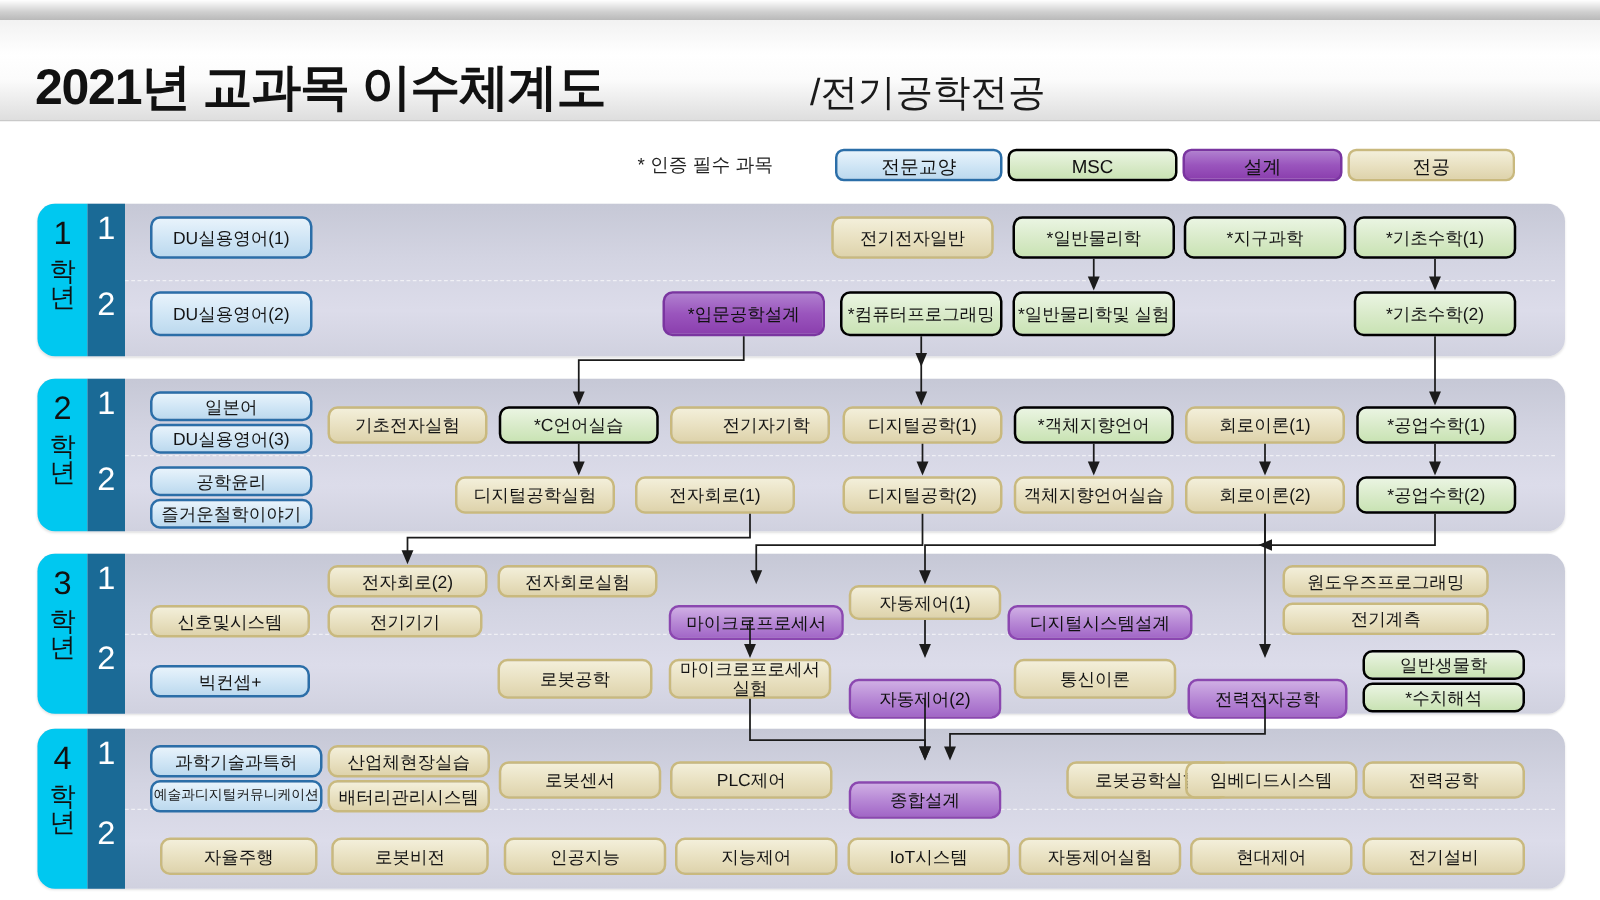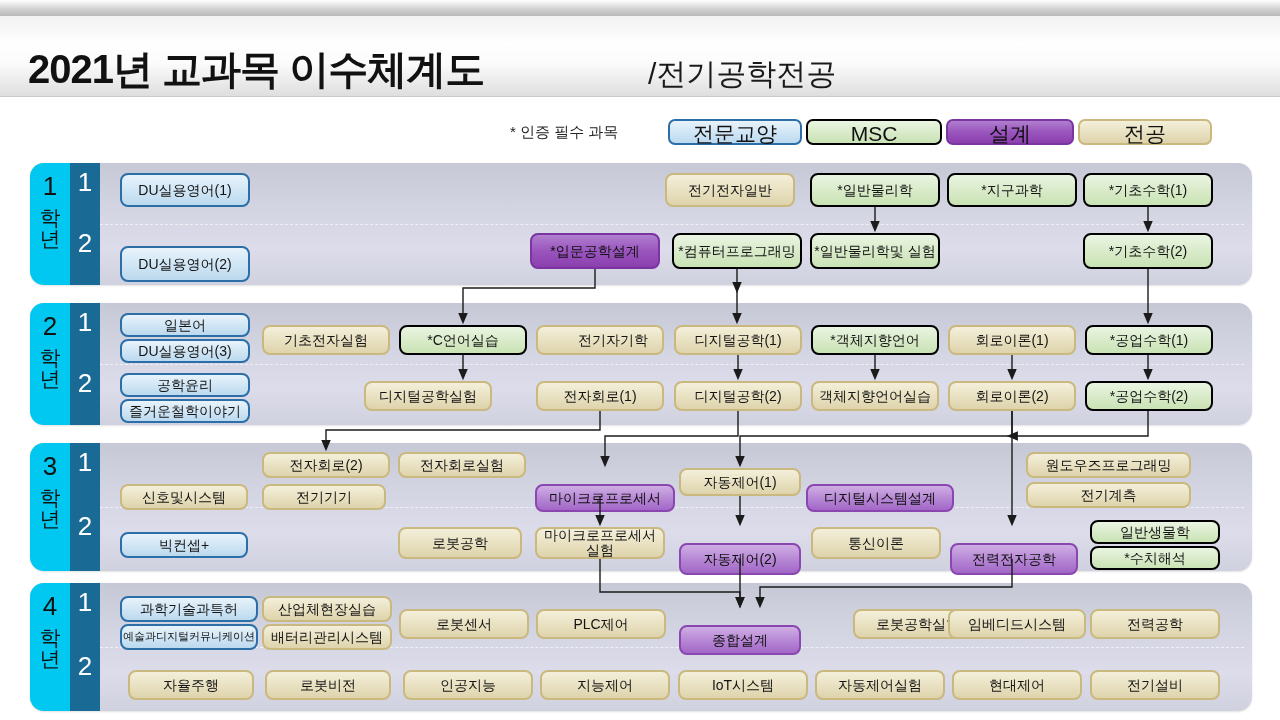--- a/index.html
+++ b/index.html
@@ -37,21 +37,21 @@
     position:absolute;left:58px;top:32px;font-size:16px;font-weight:bold;
     color:#1b1b1b;letter-spacing:-0.5px;white-space:nowrap;
   }
   
   #legend{position:absolute;left:510px;top:119px;height:26px;}
   #legend-note{
     position:absolute;left:0;top:4px;font-size:15px;color:#222;white-space:nowrap;
   }
   .legend-box{
     position:absolute;top:0;height:26px;border-radius:7px;
-    font-size:21px;color:#111;text-align:center;line-height:26px;
+    font-size:15px;color:#111;text-align:center;line-height:26px;
     box-sizing:border-box;
   }
   
   .year-block{
     position:absolute;left:30px;width:1222px;
     border-radius:14px;
     background:linear-gradient(to bottom,#c6c8d6 0%,#d3d4e2 35%,#dcdcea 70%,#d0d1df 100%);
     box-shadow:0 1px 2px rgba(0,0,0,0.12);
   }
   .year-cyan{
@@ -149,21 +149,21 @@
     </div>
     <div class="course c-msc" style="left: 810px; top: 173px; width: 130px; height: 34px;">
       <span>*일반물리학</span>
     </div>
     <div class="course c-msc" style="left: 947px; top: 173px; width: 130px; height: 34px;">
       <span>*지구과학</span>
     </div>
     <div class="course c-msc" style="left: 1083px; top: 173px; width: 130px; height: 34px;">
       <span>*기초수학(1)</span>
     </div>
-    <div class="course c-gen" style="left: 120px; top: 246px; width: 130px; height: 36px;">
+    <div class="course c-gen" style="left: 120px; top: 233px; width: 130px; height: 36px;">
       <span>DU실용영어(2)</span>
     </div>
     <div class="course c-design" style="left: 530px; top: 233px; width: 130px; height: 36px;">
       <span>*입문공학설계</span>
     </div>
     <div class="course c-msc" style="left: 672px; top: 233px; width: 130px; height: 36px;">
       <span>*컴퓨터프로그래밍</span>
     </div>
     <div class="course c-msc two-line" style="left: 810px; top: 233px; width: 130px; height: 36px;">
       <span>*일반물리학및 실험</span>
@@ -209,21 +209,21 @@
     </div>
     <div class="course c-gen" style="left: 120px; top: 373px; width: 130px; height: 24px;">
       <span>공학윤리</span>
     </div>
     <div class="course c-gen" style="left: 120px; top: 399px; width: 130px; height: 24px;">
       <span>즐거운철학이야기</span>
     </div>
     <div class="course c-major" style="left: 364px; top: 381px; width: 128px; height: 30px;">
       <span>디지털공학실험</span>
     </div>
-    <div class="course c-major" style="left: 536px; top: 381px; width: 128px; height: 30px;">
+    <div class="course c-major" style="left: 508px; top: 381px; width: 128px; height: 30px;">
       <span>전자회로(1)</span>
     </div>
     <div class="course c-major" style="left: 674px; top: 381px; width: 128px; height: 30px;">
       <span>디지털공학(2)</span>
     </div>
     <div class="course c-major" style="left: 811px; top: 381px; width: 128px; height: 30px;">
       <span>객체지향언어실습</span>
     </div>
     <div class="course c-major" style="left: 948px; top: 381px; width: 128px; height: 30px;">
       <span>회로이론(2)</span>

